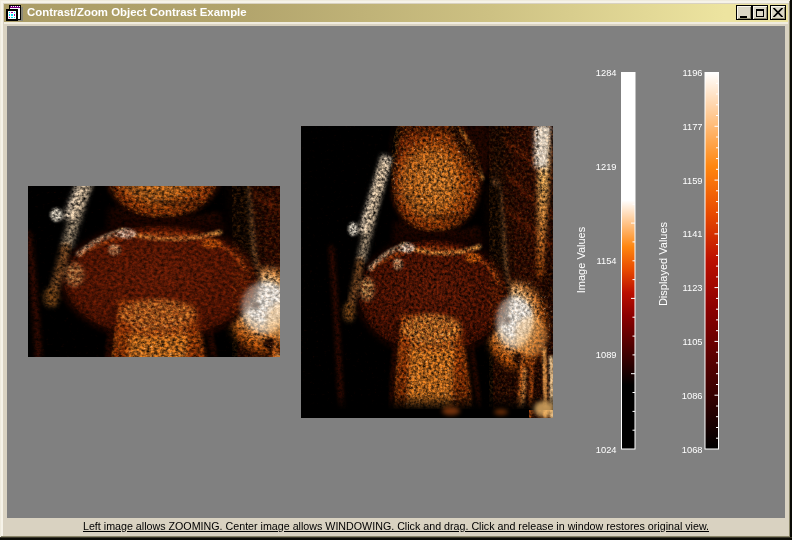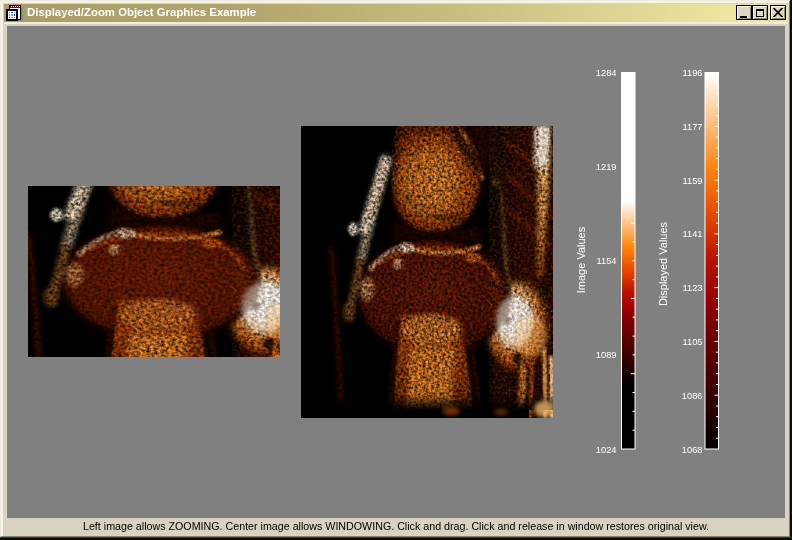--- a/index.html
+++ b/index.html
@@ -22,36 +22,36 @@
   #ticon{left:6px;top:5px;width:18px;height:17px;}
   .btn{top:5px;width:16px;height:15px;background:#DCD8C6;
     border:1px solid #000;box-sizing:border-box;
     box-shadow:inset 1px 1px 0 #F8F6EC, inset -1px -1px 0 #8F8B72;}
   #btnMin{left:736px;}
   #btnMax{left:752px;}
   #btnCls{left:770px;}
   .glyph{position:absolute;background:#000;}
   #gray{left:7px;top:26px;width:778px;height:492px;background:#808080;}
   #status{left:0;top:518px;width:792px;height:18px;color:#000;
-     font-size:10.7px;text-align:center;line-height:17px;}
+     font-size:10.7px;text-align:center;line-height:17px;text-decoration:underline;}
 </style>
 </head>
 <body>
  <div id="frame" class="abs"></div>
  <div id="titlebar" class="abs"></div>
  <div id="hiliteT" class="abs"></div>
  <div id="hiliteT2" class="abs"></div>
  <div id="hiliteL" class="abs"></div>
  <div id="hiliteL2" class="abs"></div>
  <div id="shadR1" class="abs"></div>
  <div id="shadB1" class="abs"></div>
  <div id="shadR2" class="abs"></div>
  <div id="shadB2" class="abs"></div>
  <div class="abs" style="left:4px;top:22px;width:784px;height:1.5px;background:#F0ECDF"></div>
- <div id="title" class="abs">Displayed/Zoom Object Graphics Example</div>
+ <div id="title" class="abs">Contrast/Zoom Object Contrast Example</div>
  <svg id="ticon" class="abs" viewBox="0 0 18 17" shape-rendering="crispEdges">
    <rect x="4" y="12" width="13" height="4" fill="#8A8878"></rect>
    <rect x="15" y="2" width="2" height="14" fill="#8A8878"></rect>
    <rect x="3" y="0" width="12" height="15" fill="#000"></rect>
    <rect x="4" y="1" width="10" height="13" fill="#fff"></rect>
    <rect x="4" y="1" width="10" height="2" fill="#7A0080"></rect>
    <g fill="#fff">
      <rect x="5" y="1" width="1" height="1"></rect>
       <rect x="7" y="1" width="1" height="1"></rect>
      <rect x="9" y="1" width="1" height="1"></rect>

